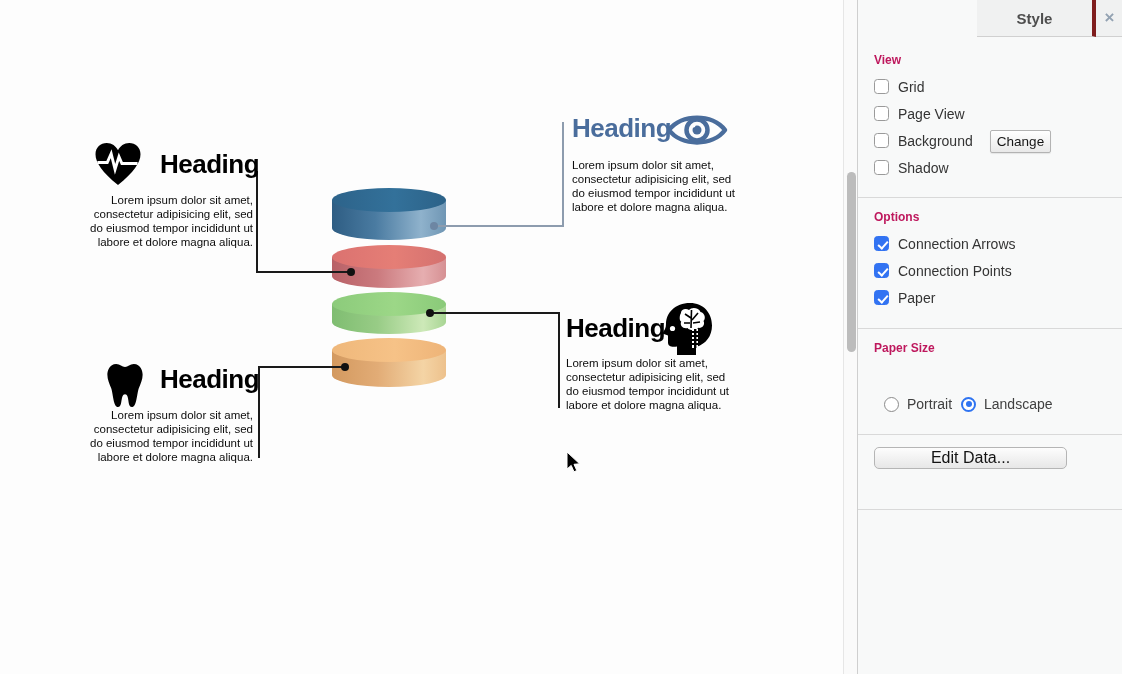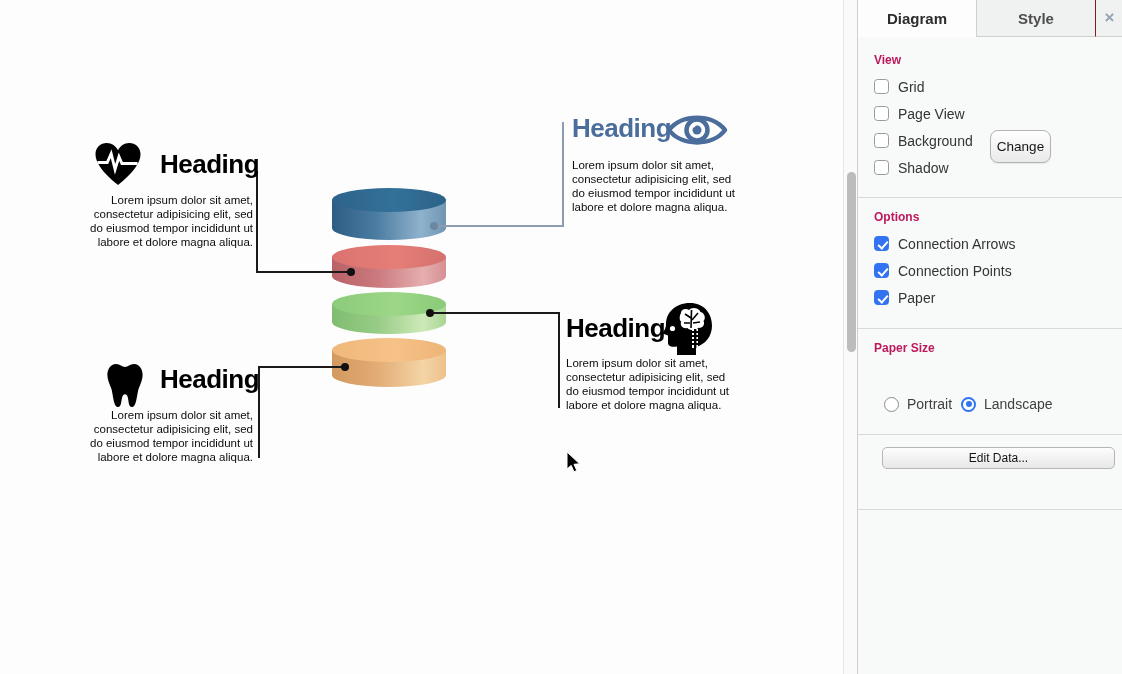--- a/index.html
+++ b/index.html
@@ -41,56 +41,56 @@
 
   
   .panel { position:absolute; left:857px; top:0; width:265px; height:674px;
     background:#f8f9f9; border-left:1px solid #cfcfcf; font-size:14px; color:#363636; }
   .tabbar { position:absolute; left:0; top:0; width:265px; height:37px; }
   .tab { position:absolute; top:0; height:37px; display:flex; align-items:center; justify-content:center;
     font-weight:bold; font-size:15px; }
   .tab.active { left:0; width:119px; background:#fdfdfd; color:#2c2c2c;
     border-right:1px solid #d0d0d0; }
   .tab.inactive { left:119px; width:119px; background:#f0f1f1; color:#4e4e4e;
-    border-right:1px solid #7f1d1d; border-bottom:1px solid #d0d0d0; }
+    border-right:4px solid #7f1d1d; border-bottom:1px solid #d0d0d0; }
   .tab-close { position:absolute; left:238px; top:0; width:27px; height:37px; background:#f0f1f1;
     border-bottom:1px solid #d0d0d0; display:flex; align-items:center; justify-content:center;
     color:#93a2b2; font-size:17px; font-weight:bold; cursor:default; }
 
   .sec-title { position:absolute; left:16px; font-weight:bold; font-size:12px; color:#be185d;text-align:center; }
   .sep { position:absolute; left:0; width:265px; height:0; border-top:1px solid #d9d9d9; }
 
   .cbrow { position:absolute; left:16px; height:18px; display:flex; gap:9px; }
   .cb { width:15px; height:15px; border-radius:3.5px; background:#fff; border:1px solid #9a9a9a;
     position:relative; flex:0 0 auto; }
   .cb.checked { background:#3273f2; border-color:#3273f2; }
   .cb.checked::after { content:""; position:absolute; left:4.5px; top:1.5px; width:4px; height:8px;
     border:solid #fff; border-width:0 2px 2px 0; transform:rotate(42deg); }
   .cb-label { font-size:14px; color:#343434; white-space:nowrap; }
 
-  .mini-btn { position:absolute; height:33px; background:linear-gradient(#ffffff,#e9e9e9);
-    border:1px solid #b3b3b3; border-radius:8px; font-size:13.5px; color:#151515;
+  .mini-btn { position:absolute; height:23px; background:linear-gradient(#ffffff,#e9e9e9);
+    border:1px solid #b3b3b3; border-radius:2px; font-size:13.5px; color:#151515;
     display:flex; align-items:center; justify-content:center;
     box-shadow:0 1px 1px rgba(0,0,0,0.08); font-family:"Liberation Sans",sans-serif; }
 
   .select { position:absolute; left:16px; width:230px; height:23px; background:#fff;
     border:1px solid #8e8e8e; border-radius:5px; display:flex; align-items:center;
     padding:0 8px; font-size:13.5px; color:#101010; }
   .select .chev { margin-left:auto; }
 
   .radiorow { position:absolute; display:flex; align-items:center; gap:8px; }
   .radio { width:15px; height:15px; border-radius:50%; background:#fff; border:1.5px solid #8b8b8b; position:relative; flex:0 0 auto;}
   .radio.sel { border:2px solid #2f74f1; }
   .radio.sel::after { content:""; position:absolute; left:2.5px; top:2.5px; width:6px; height:6px;
     border-radius:50%; background:#2f74f1; }
   .radio-label { font-size:14px; color:#404040; }
 
-  .wide-btn { position:absolute; left:24px; width:233px; height:22px;
+  .wide-btn { position:absolute; left:16px; width:193px; height:22px;
     background:linear-gradient(#fdfdfd,#e7e7e7); border:1px solid #b5b5b5; border-radius:5px;
-    font-size:12px; color:#131313; display:flex; align-items:center; justify-content:center; }
+    font-size:16px; color:#131313; display:flex; align-items:center; justify-content:center; }
 </style>
 </head>
 <body>
 
 <div class="stage">
 
   <div class="canvas">
 
     <div class="cyl cyl-blue abs" style="top:188px;height:52px;">
       <div class="cyl-body" style="top:12px;height:40px;"></div>
@@ -174,21 +174,20 @@
     </div>
   </div>
 
   <div class="scroll-strip">
     <div class="scroll-thumb"></div>
   </div>
 
   <div class="panel">
 
     <div class="tabbar">
-      <div class="tab active">Diagram</div>
       <div class="tab inactive">Style</div>
       <div class="tab-close">×</div>
     </div>
 
     <div class="sec-title" style="top:53px;">View</div>
     <div class="cbrow" style="top:79px;">
       <span class="cb"></span>
       <span class="cb-label">Grid</span>
     </div>
     <div class="cbrow" style="top:106px;">

